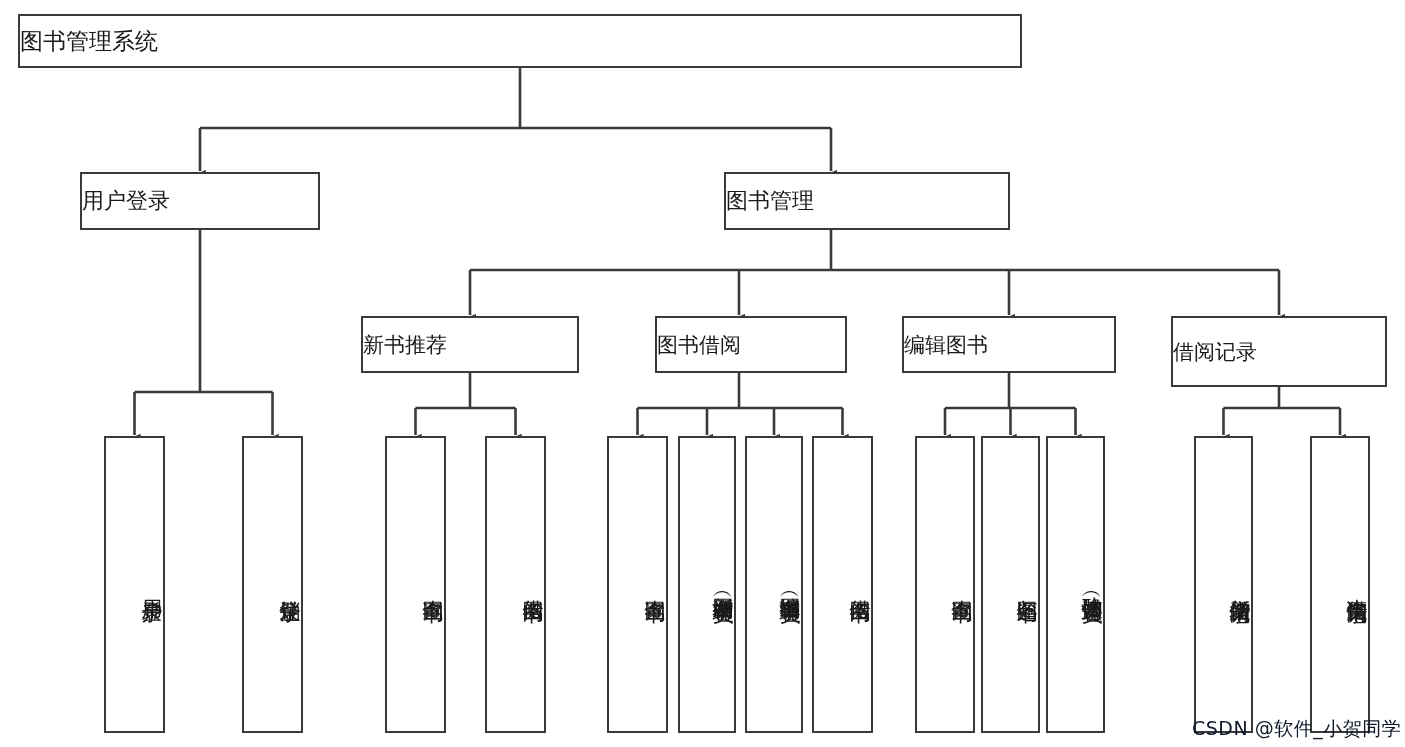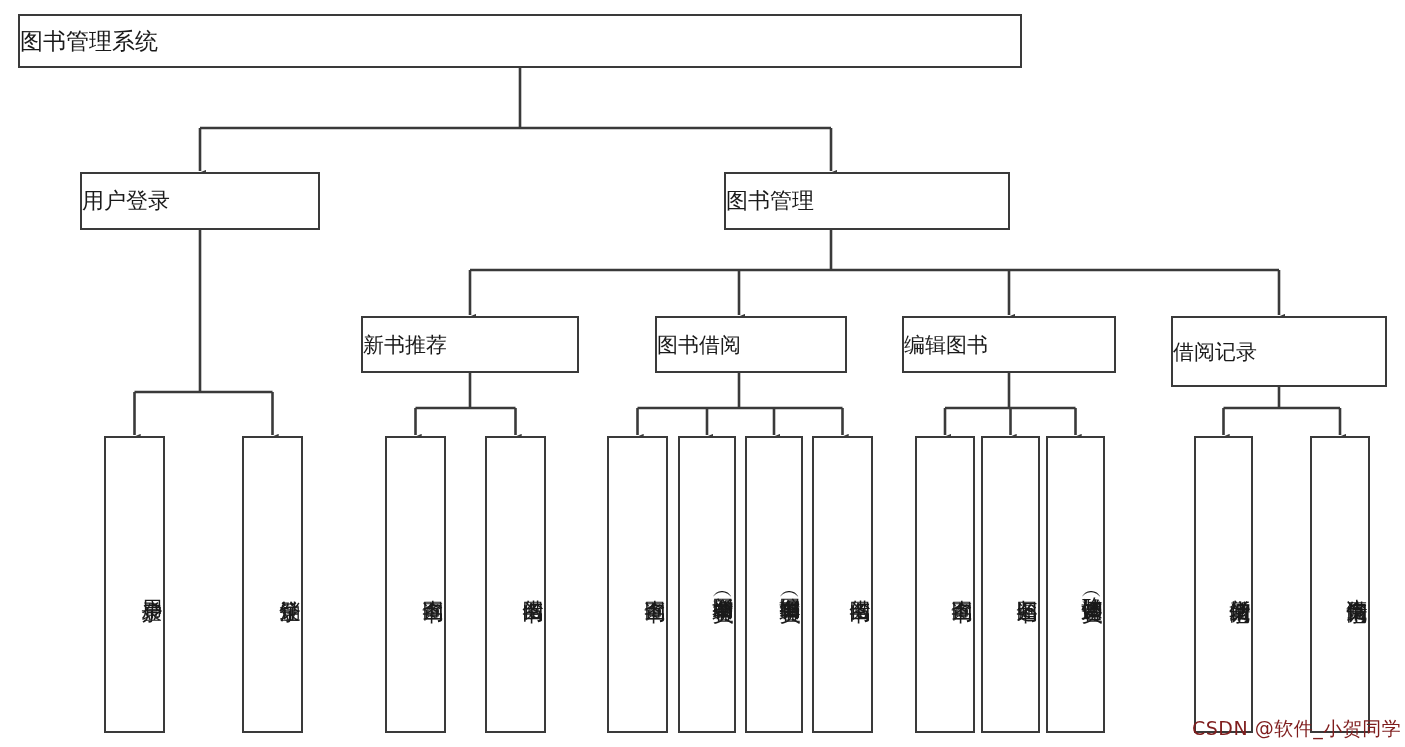--- a/index.html
+++ b/index.html
@@ -51,21 +51,21 @@
     text-orientation: upright;
     line-height: 1.06;
     letter-spacing: 1px;
     padding: 8px 0;
     align-items: flex-start;
     justify-content: center;
   }
   .watermark {
     position: absolute;
     font-size: 19px;
-    color: #7f1d1d;
+    color: #0f172a;
     white-space: nowrap;
     letter-spacing: 0.5px;
     pointer-events: none;
   }
 </style>
 </head>
 <body>
 
 <div id="diagram-root">
 

